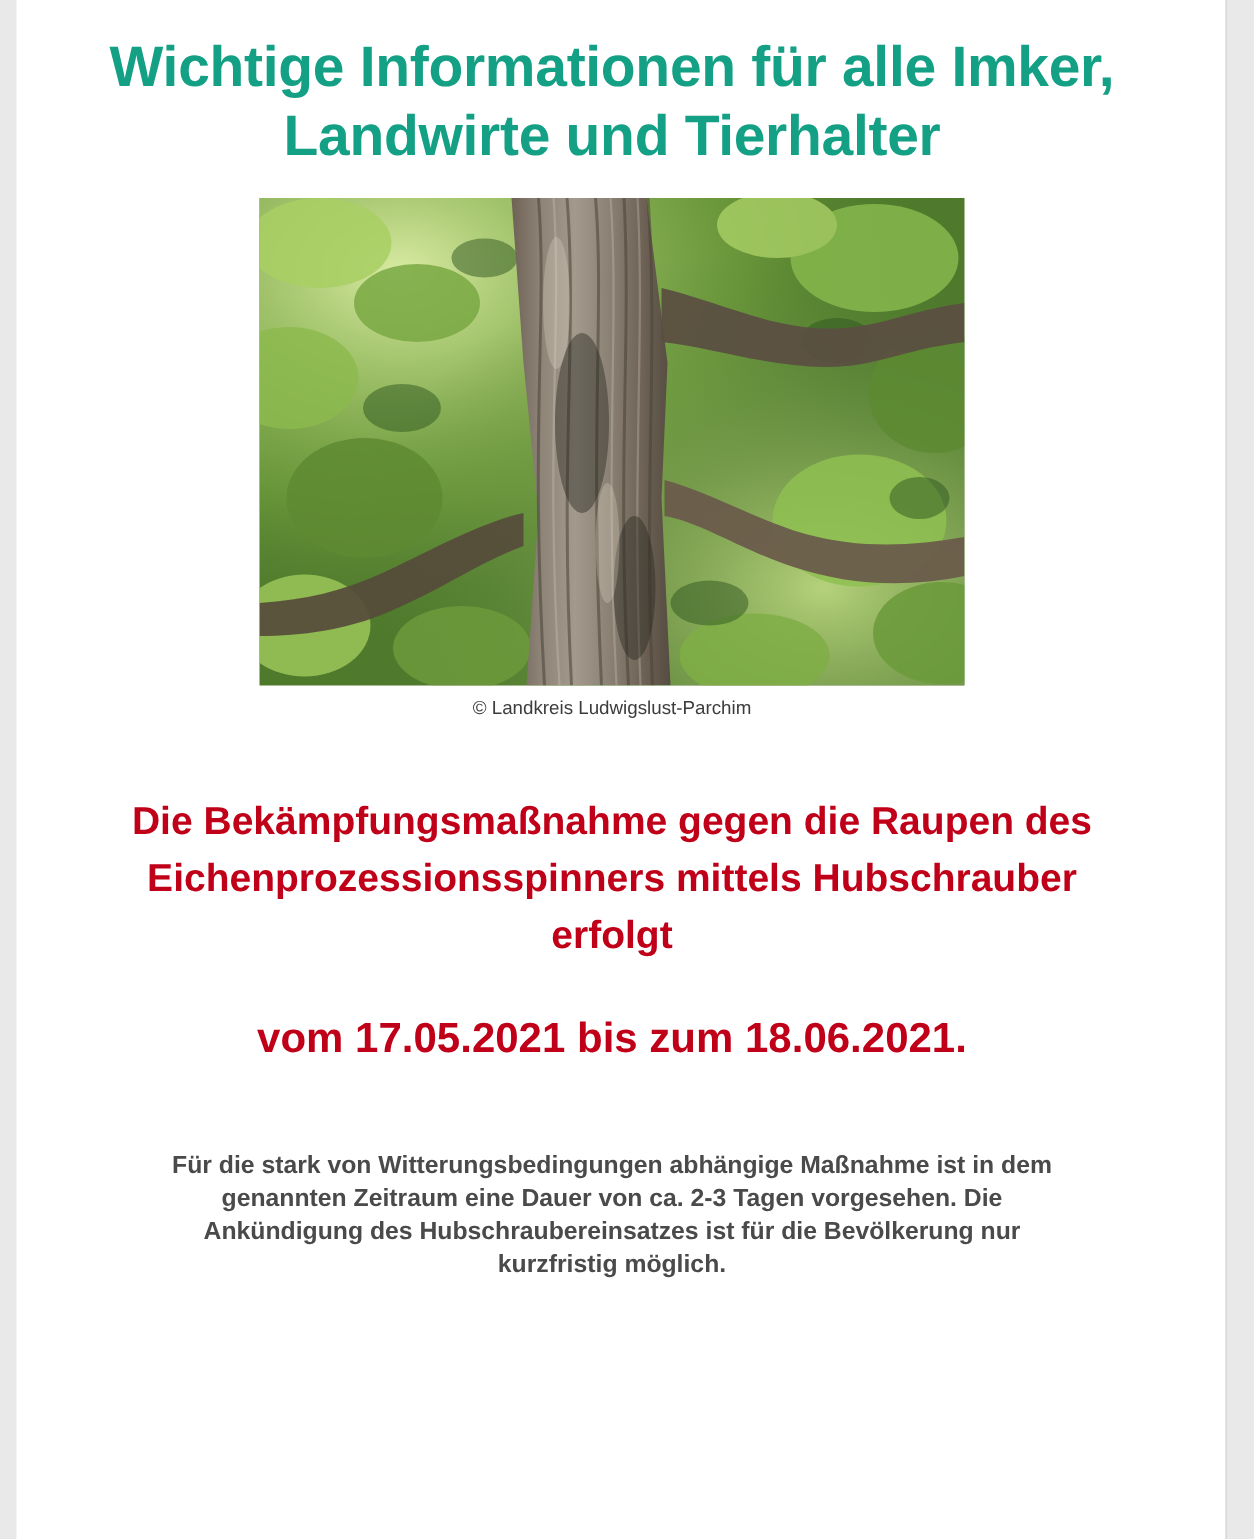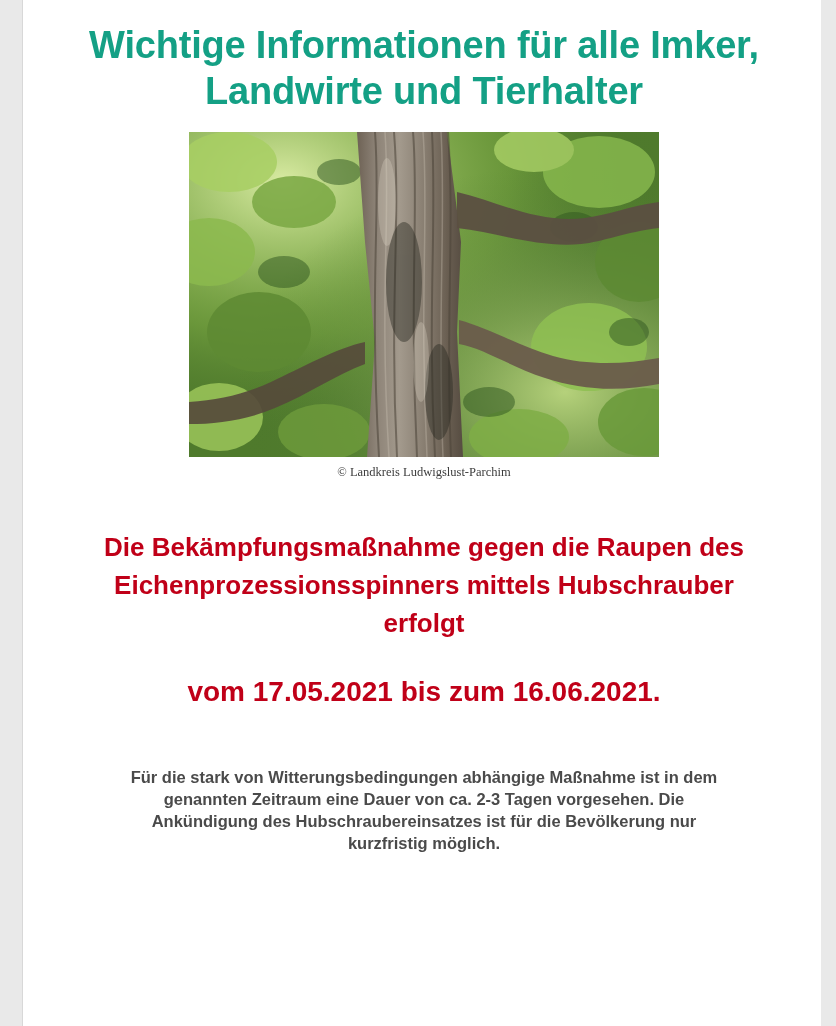--- a/index.html
+++ b/index.html
@@ -33,41 +33,40 @@
     position: absolute;
     right: 0;
     top: 0;
     width: 18px;
     height: 1026px;
     background: #e9e9e9;
     border-left: 1px solid #d8d8d8;
   }
   .content {
     position: absolute;
-    left: 27px;
+    left: 11px;
     top: 0;
     width: 794px;
     height: 1026px;
     background: #ffffff;
     box-sizing: border-box;
     padding: 22px 48px 0 48px;
   }
   .headline {
     color: #14a085;
     font-size: 38px;
     line-height: 46px;
     font-weight: bold;
     text-align: center;
     letter-spacing: -0.2px;
     margin: 0 0 18px 0;
   }
   .figure {
     margin: 0 auto;
     width: 470px;
-    font-family: Liberation Serif, serif;
   }
   .photo {
     width: 470px;
     height: 325px;
     display: block;
     position: relative;
     overflow: hidden;
     background: #6d8b4b;
   }
   .photo svg {
@@ -200,18 +199,18 @@
             <ellipse cx="198" cy="70" rx="9" ry="44"></ellipse>
             <ellipse cx="232" cy="230" rx="8" ry="40"></ellipse>
           </g>
         </svg>
       </div>
       <div class="caption">© Landkreis Ludwigslust-Parchim</div>
     </div>
 
     <h2 class="subhead">Die Bekämpfungsmaßnahme gegen die Raupen des Eichenprozessionsspinners mittels Hubschrauber erfolgt</h2>
 
-    <p class="dates">vom 17.05.2021 bis zum 16.06.2021.</p>
+    <p class="dates">vom 17.05.2021 bis zum 18.06.2021.</p>
 
     <p class="note">Für die stark von Witterungsbedingungen abhängige Maßnahme ist in dem genannten Zeitraum eine Dauer von ca. 2-3 Tagen vorgesehen. Die Ankündigung des Hubschraubereinsatzes ist für die Bevölkerung nur kurzfristig möglich.</p>
 
   </div>
 </div>
 
 </body></html>

